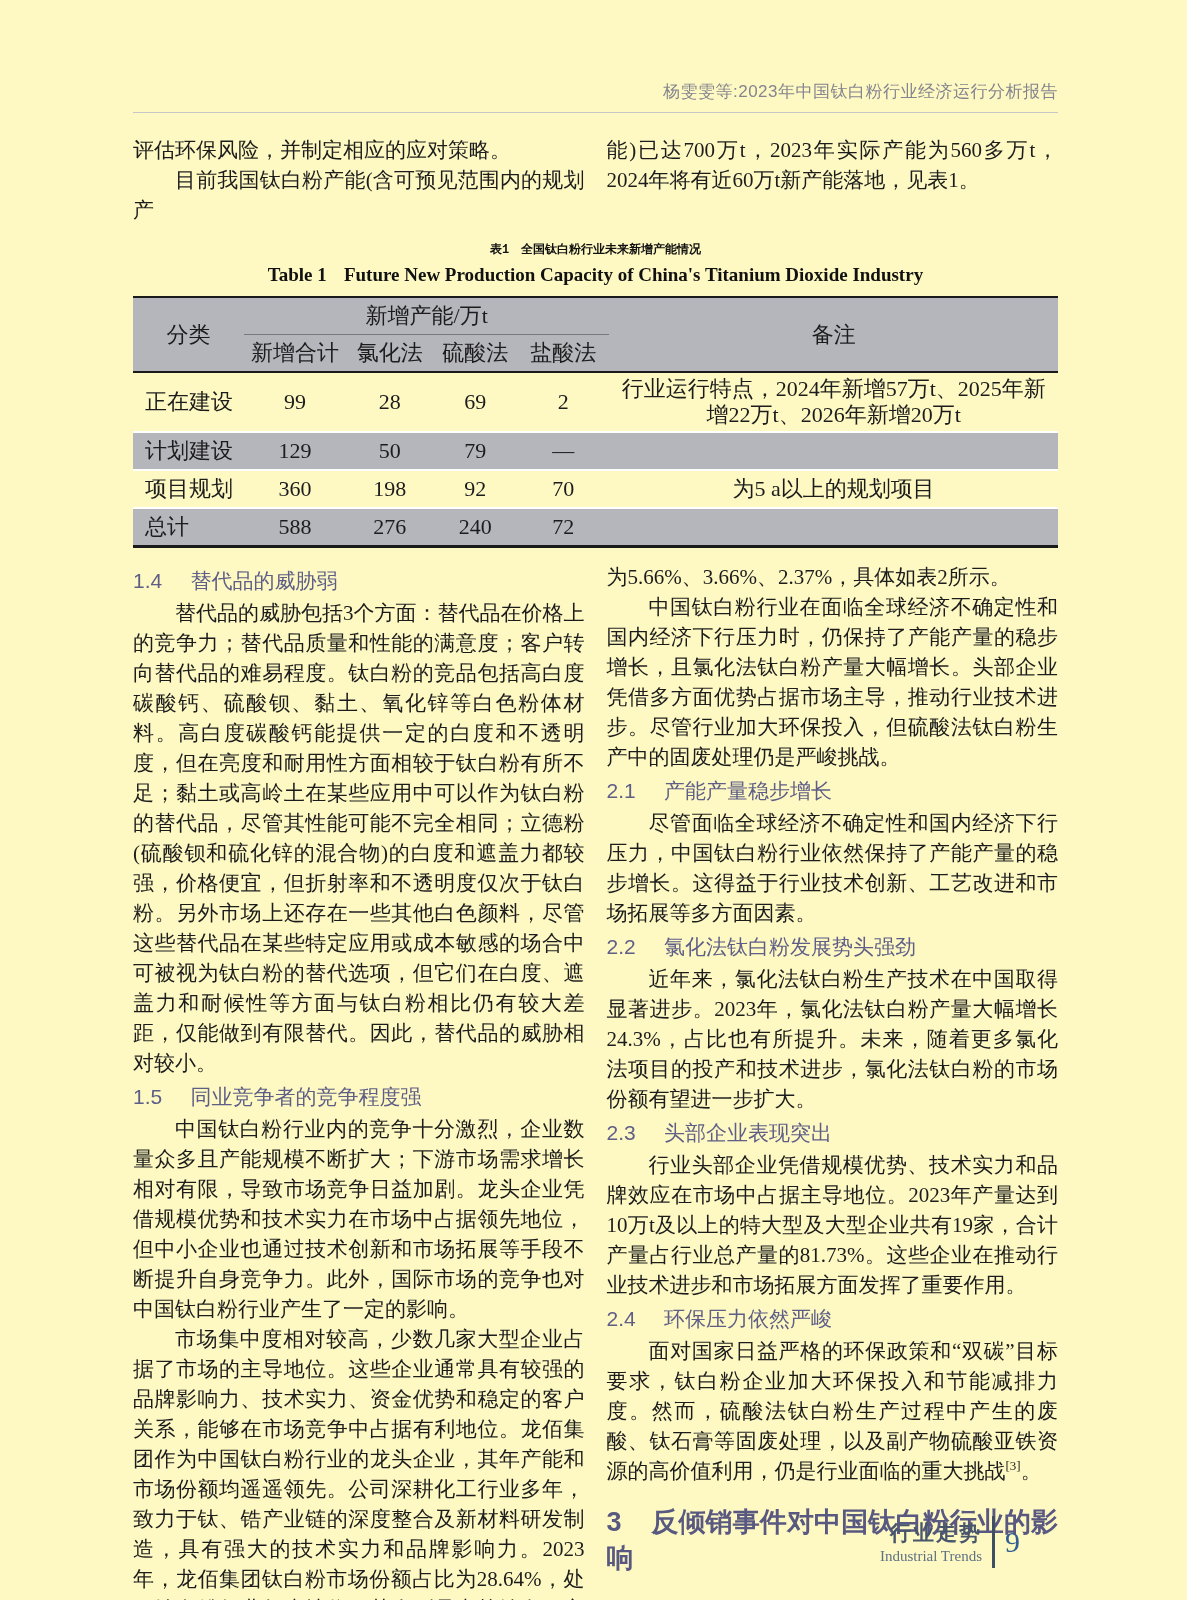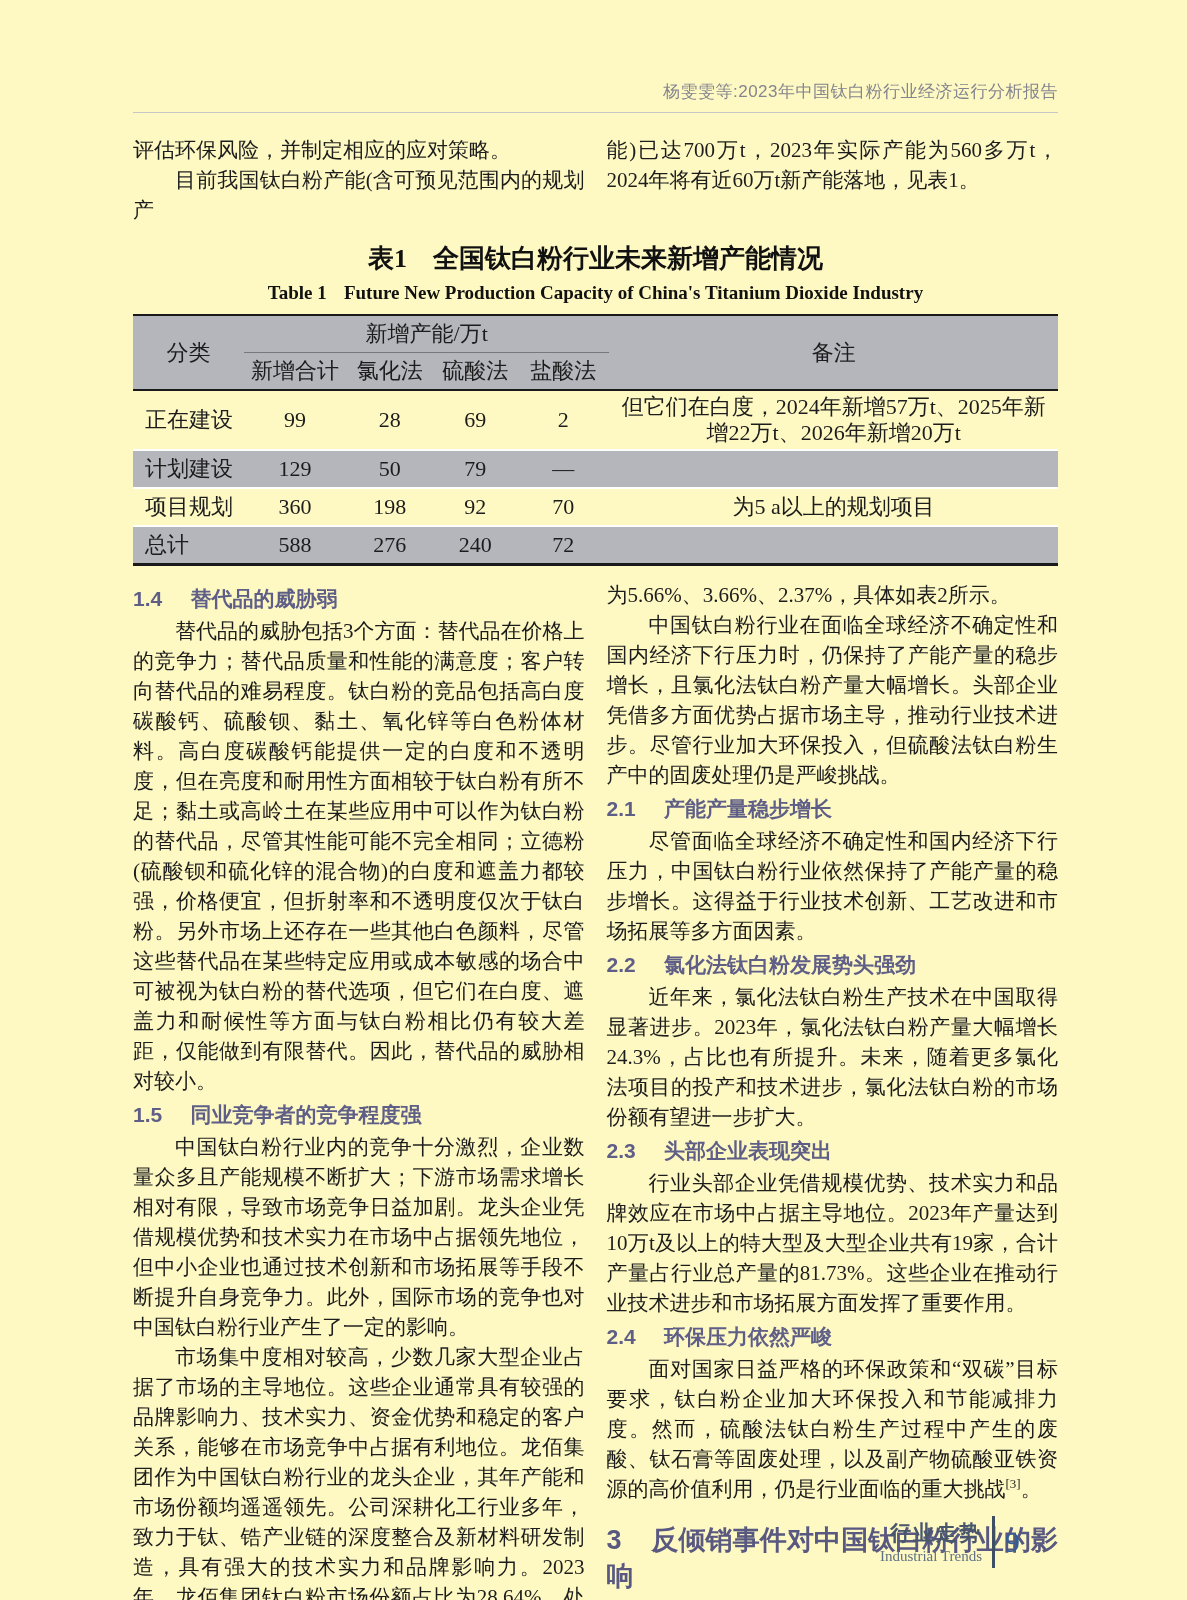--- a/index.html
+++ b/index.html
@@ -32,22 +32,22 @@
   .body-text{font-size:21px;line-height:30px;text-align:justify;}
   .body-text p{margin:0;}
   p.indent{text-indent:2em;}
   p.no-indent{text-indent:0;}
 
   .intro{margin-top:22px;}
 
   
   .table-block{margin-top:16px;}
   .tbl-title-cn{
-    text-align:center;font-weight:bold;font-size:26px;
-    font-family:Liberation Serif, serif;color:#111;
+    text-align:center;font-weight:bold;font-size:12px;
+    font-family:Liberation Mono, monospace;color:#111;
   }
   .tbl-title-cn .lbl{margin-right:1em;}
   .tbl-title-en{
     text-align:center;font-weight:bold;font-size:19px;margin-top:6px;
     font-family:"Liberation Serif", serif;color:#111;
   }
   .tbl-title-en .lbl{margin-right:.9em;}
   table.cap-table{
     width:100%;margin-top:10px;
     border-collapse:collapse;
@@ -65,21 +65,21 @@
   table.cap-table td.cat{text-align:left;padding-left:12px;}
   table.cap-table tbody tr{height:33px;border-bottom:2px solid #ffffff;}
   table.cap-table tbody tr.shaded td{background:#b5b5bc;}
   td.note{line-height:26px;}
 
   
   .main{margin-top:14px;}
   .sub-head{
     margin:3px 0 2px 0;
     font-family:"Liberation Sans", sans-serif;
-    font-size:21px;line-height:31px;font-weight:bold;
+    font-size:21px;line-height:31px;font-weight:normal;
     color:#5e5e87;
   }
   .sub-head .num{margin-right:1.35em;}
   .big-head{
     margin:18px 0 10px 0;
     font-family:"Liberation Sans", sans-serif;
     font-size:27px;line-height:36px;font-weight:bold;
     color:#585880;
   }
   .big-head .num{margin-right:1.1em;}
@@ -153,21 +153,21 @@
             <th>盐酸法</th>
           </tr>
         </thead>
         <tbody>
             <tr>
               <td class="cat">正在建设</td>
               <td>99</td>
               <td>28</td>
               <td>69</td>
               <td>2</td>
-              <td class="note">但它们在白度，2024年新增57万t、2025年新增22万t、2026年新增20万t</td>
+              <td class="note">行业运行特点，2024年新增57万t、2025年新增22万t、2026年新增20万t</td>
             </tr>
             <tr class="shaded">
               <td class="cat">计划建设</td>
               <td>129</td>
               <td>50</td>
               <td>79</td>
               <td>—</td>
               <td class="note"></td>
             </tr>
             <tr>

